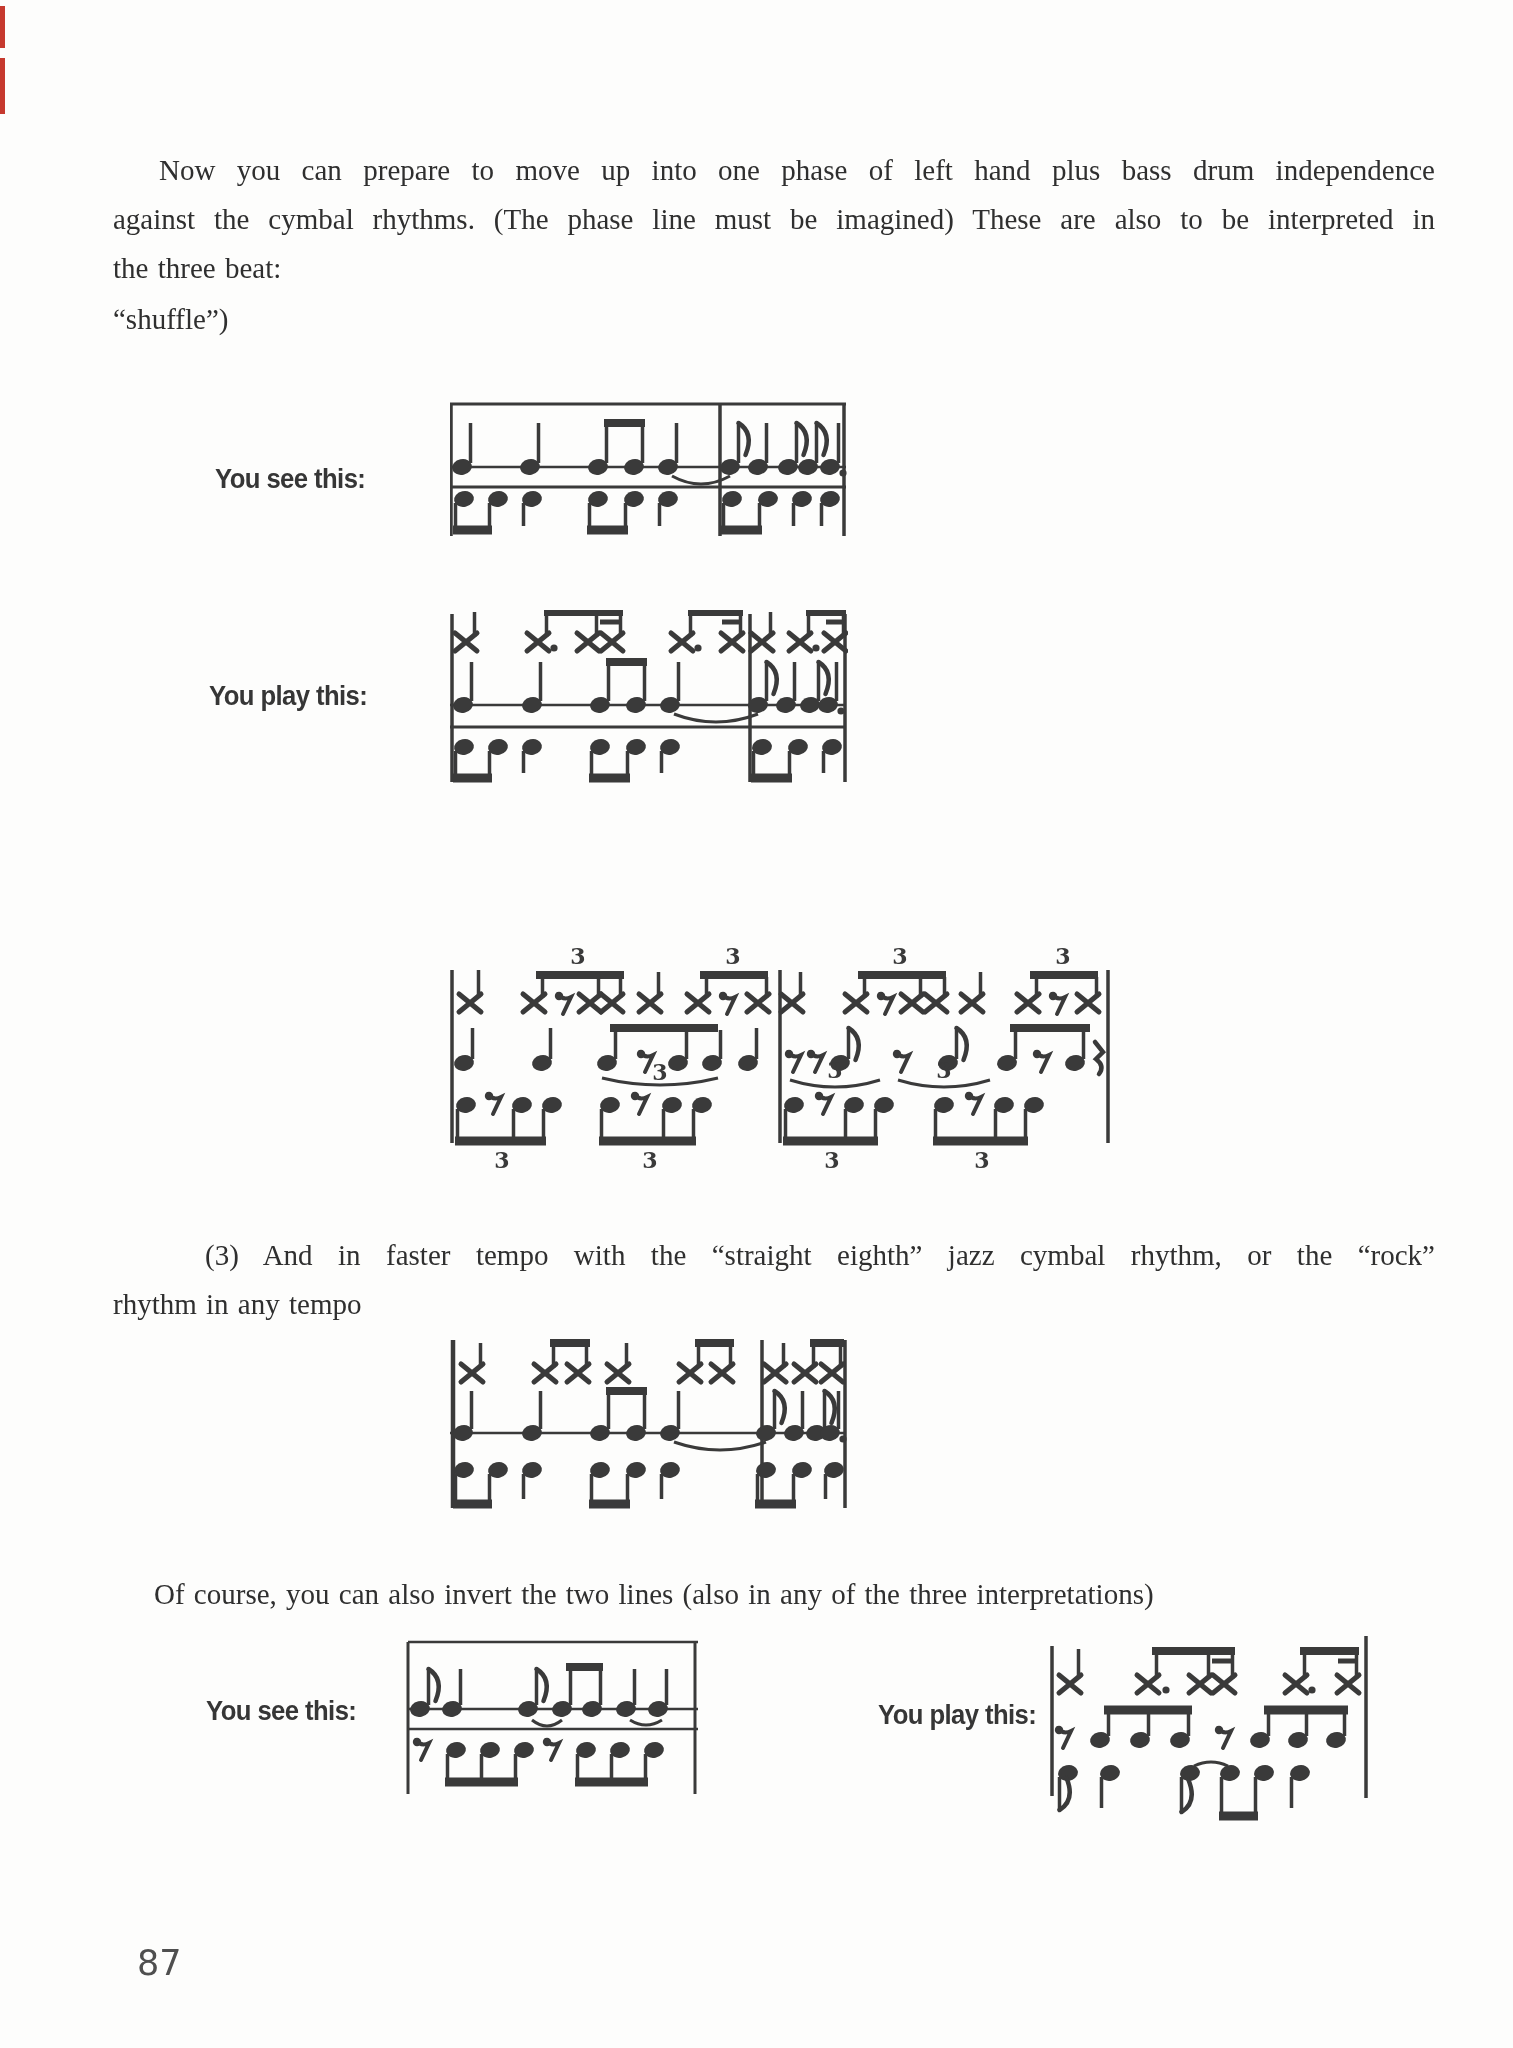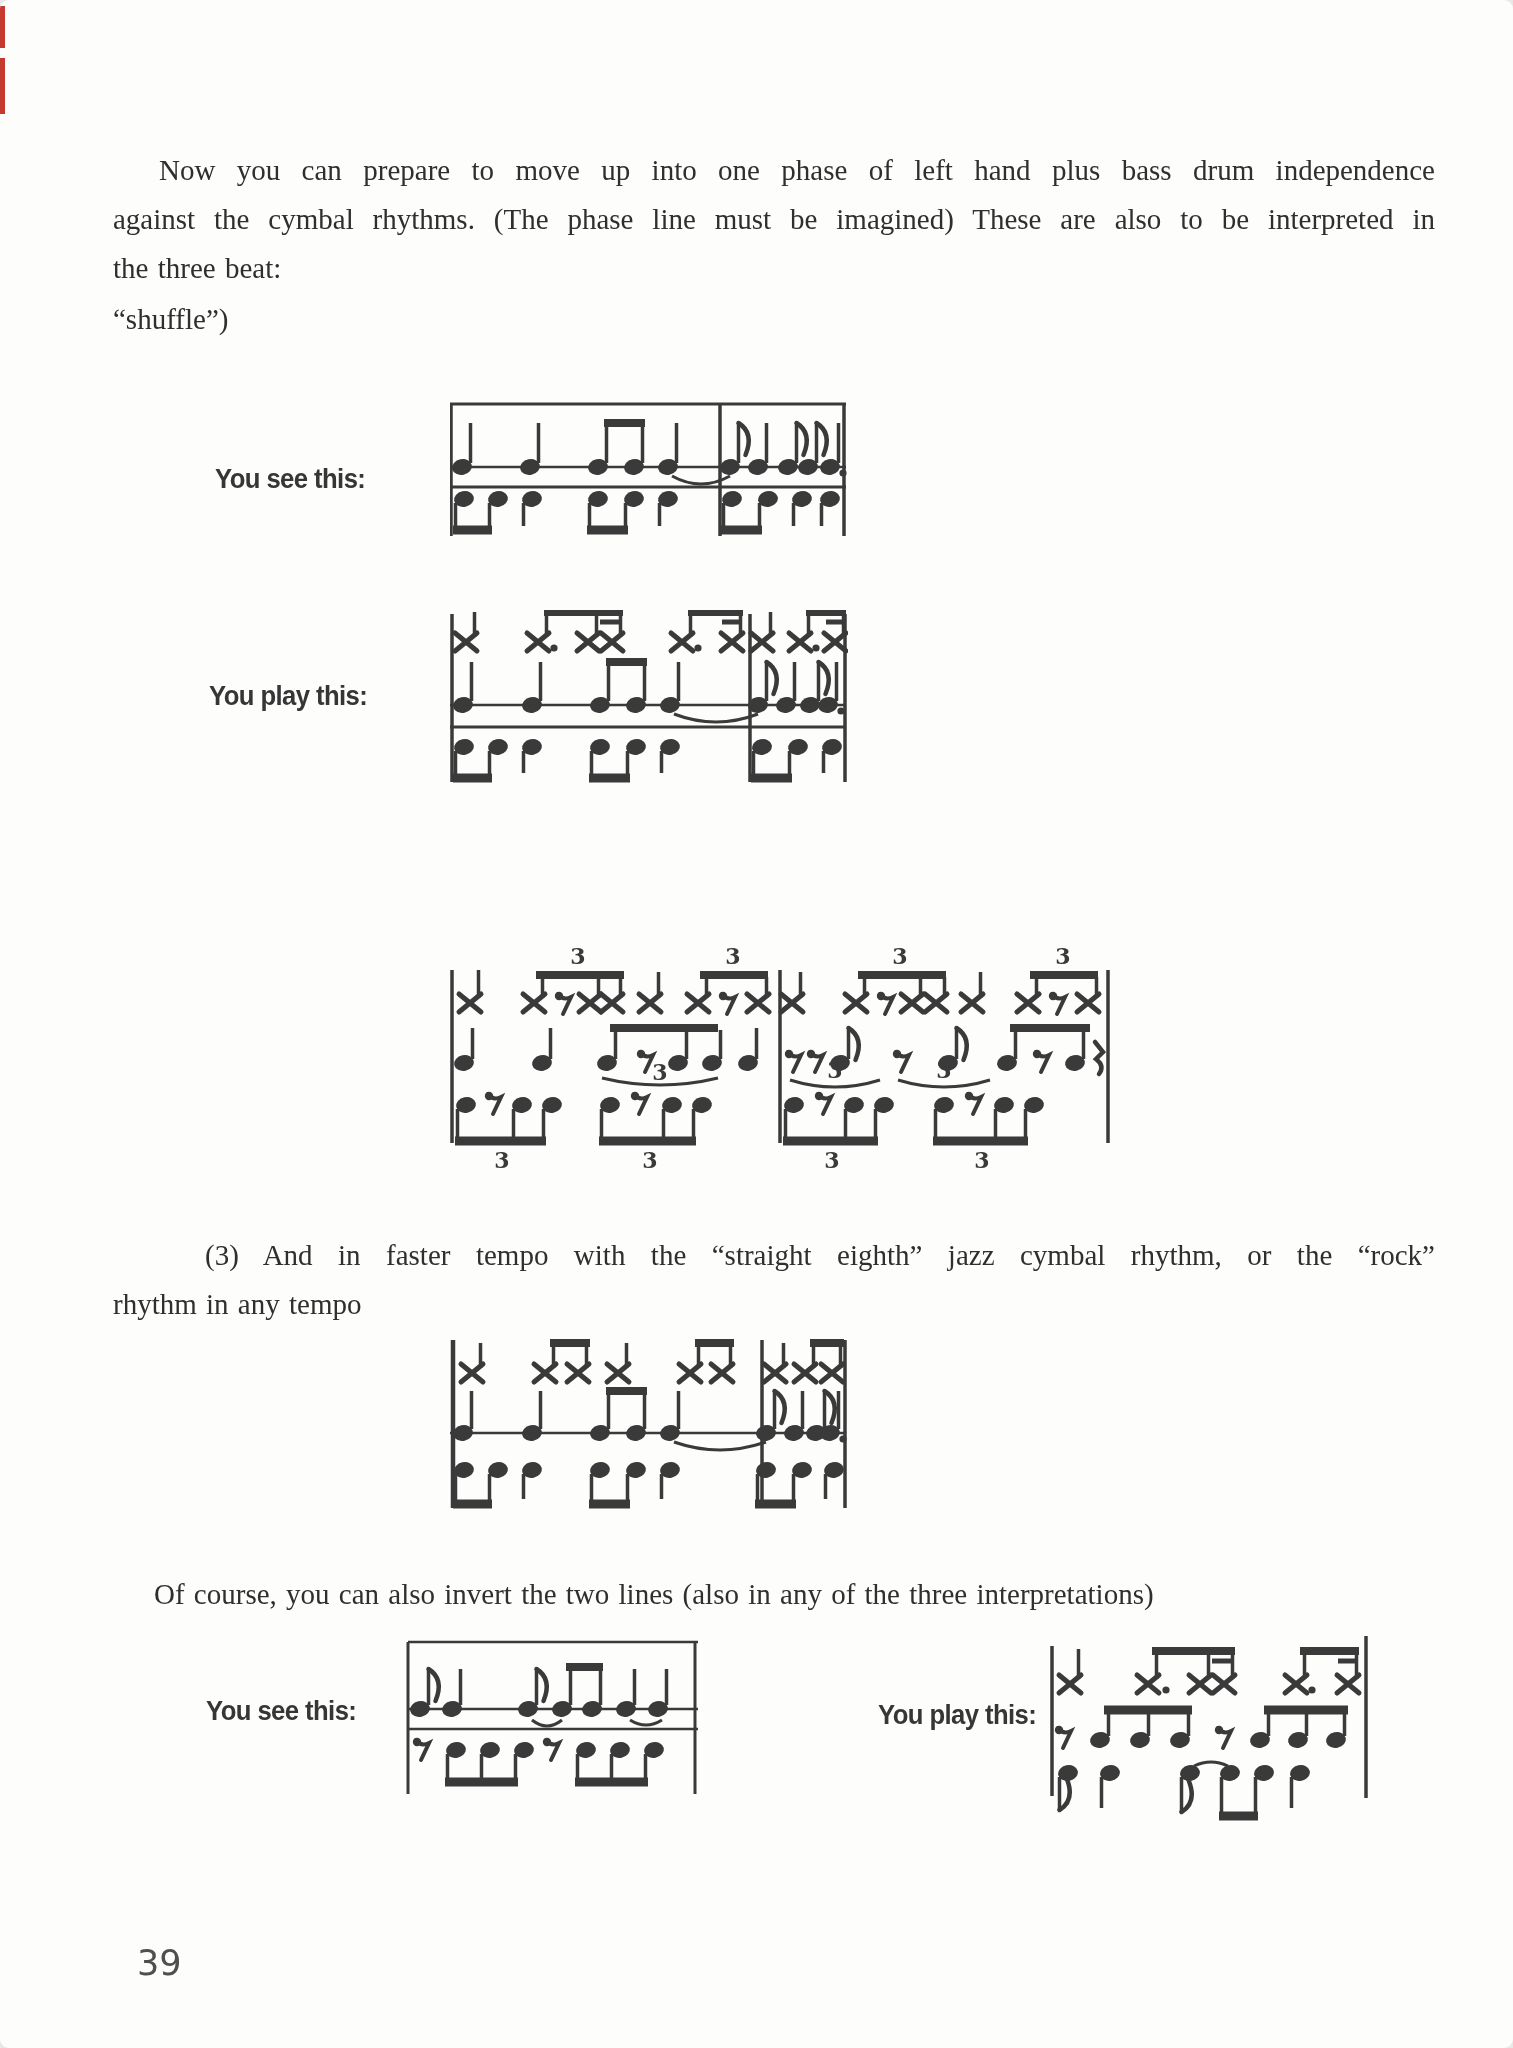--- a/index.html
+++ b/index.html
@@ -14,21 +14,21 @@
            font-size:27px;letter-spacing:-0.6px;color:#363636;white-space:nowrap;
            transform:scaleX(.95);transform-origin:left}
   .pageno{position:absolute;left:137px;top:1943px;font-family:"DejaVu Sans",sans-serif;
           font-size:35px;color:#4f4f4f}
   .music{position:absolute}
   .redmark{position:absolute;left:0;width:5px}
 </style>
 </head>
 <body>
 
-<div class="page" style="background: rgb(253, 253, 252); border-radius: 9px;">
+<div class="page" style="background: rgb(253, 253, 252);">
 
   <div class="redmark" style="top: 6px; height: 42px; background: rgb(198, 57, 46);"></div>
   <div class="redmark" style="top: 58px; height: 56px; background: rgb(198, 57, 46);"></div>
 
   <div class="para" style="top:146px">
     <div class="jline ind">Now you can prepare to move up into one phase of left hand plus bass drum independence</div>
     <div class="jline">against the cymbal rhythms. (The phase line must be imagined) These are also to be interpreted in</div>
     <div>the three beat:</div>
   </div>
 
@@ -47,21 +47,21 @@
     <div>rhythm in any tempo</div>
   </div>
 
   <div class="para" style="left:154px;top:1570px;width:1300px">
     <div>Of course, you can also invert the two lines (also in any of the three interpretations)</div>
   </div>
 
   <div class="caption" style="left:206px;top:1696px">You see this:</div>
   <div class="caption" style="left:878px;top:1700px">You play this:</div>
 
-  <div class="pageno">39</div>
+  <div class="pageno">87</div>
 
 <svg viewBox="0 0 398 152" width="398" height="152" class="music" style="left: 450px; top: 396px;">
       <line x1="0" y1="8" x2="396" y2="8" stroke="#3a3a3a" stroke-width="3"></line>
       <line x1="1" y1="8" x2="1" y2="140" stroke="#3a3a3a" stroke-width="3.5"></line>
       <line x1="0" y1="71" x2="396" y2="71" stroke="#3a3a3a" stroke-width="2.5"></line>
       <line x1="0" y1="91" x2="396" y2="91" stroke="#3a3a3a" stroke-width="3"></line>
       <line x1="270" y1="8" x2="270" y2="140" stroke="#3a3a3a" stroke-width="3.5"></line>
       <line x1="394" y1="8" x2="394" y2="140" stroke="#3a3a3a" stroke-width="3.5"></line>
       <ellipse cx="12" cy="71" rx="10" ry="7.8" fill="#3a3a3a" transform="rotate(-12 12 71)"></ellipse>
       <line x1="20.5" y1="67" x2="20.5" y2="27" stroke="#3a3a3a" stroke-width="3.5"></line>

